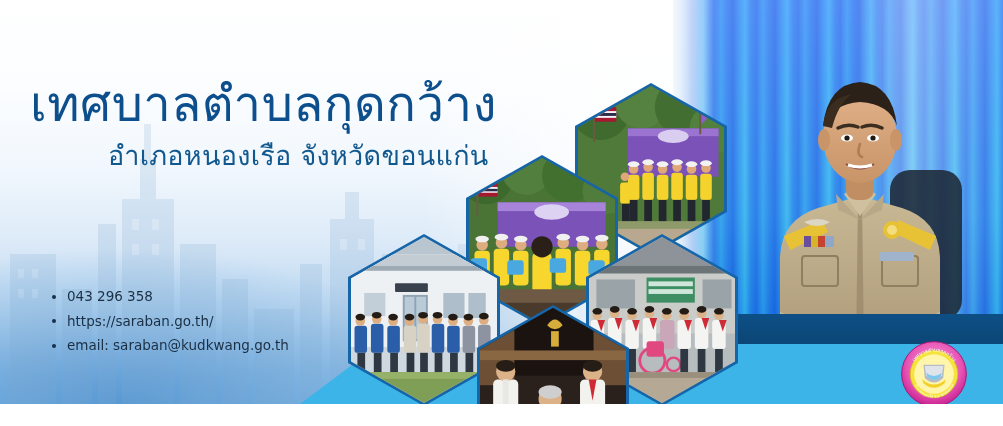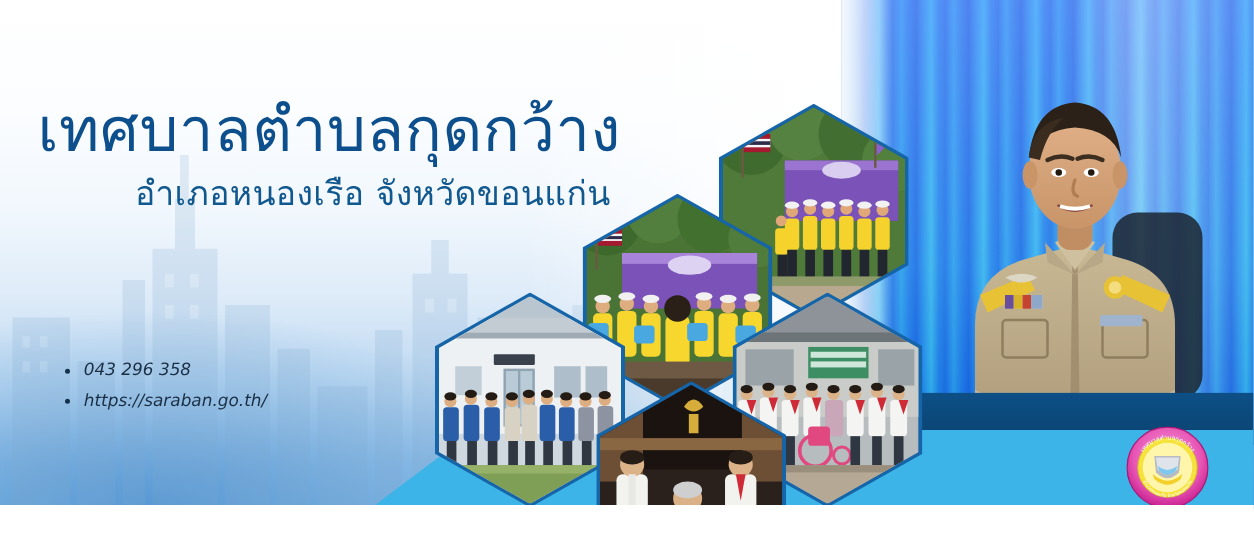--- a/index.html
+++ b/index.html
@@ -570,28 +570,32 @@
         <rect x="128" y="118" width="16" height="16" rx="3" fill="#cbb9a4"></rect>
       </svg>
     </div>
   </div>
 
   <div class="title-block">
     <div class="main-title">เทศบาลตำบลกุดกว้าง</div>
     <div class="sub-title">อำเภอหนองเรือ จังหวัดขอนแก่น</div>
   </div>
 
-  <ul class="contact" style="list-style:none;margin:0;padding:0;font-style:italic;">
+  <ul class="contact" style="list-style:none;margin:0;padding:0;">
     <li class="contact-item">
       <span class="dot"></span>
       <span>043 296 358</span>
     </li>
     <li class="contact-item">
       <span class="dot"></span>
       <span>https://saraban.go.th/</span>
+    </li>
+    <li class="contact-item">
+      <span class="dot"></span>
+      <span>email: saraban@kudkwang.go.th</span>
     </li>
   </ul>
 
   <div class="seal">
     <svg viewBox="0 0 100 100" xmlns="http://www.w3.org/2000/svg">
       <defs>
         <path id="arcTop" d="M 14 52 A 36 36 0 0 1 86 52"></path>
         <path id="arcBottom" d="M 18 54 A 32 32 0 0 0 82 54"></path>
         <radialGradient id="sealRing" cx="50%" cy="40%" r="60%">
           <stop offset="0%" stop-color="#f5a8dd"></stop>

